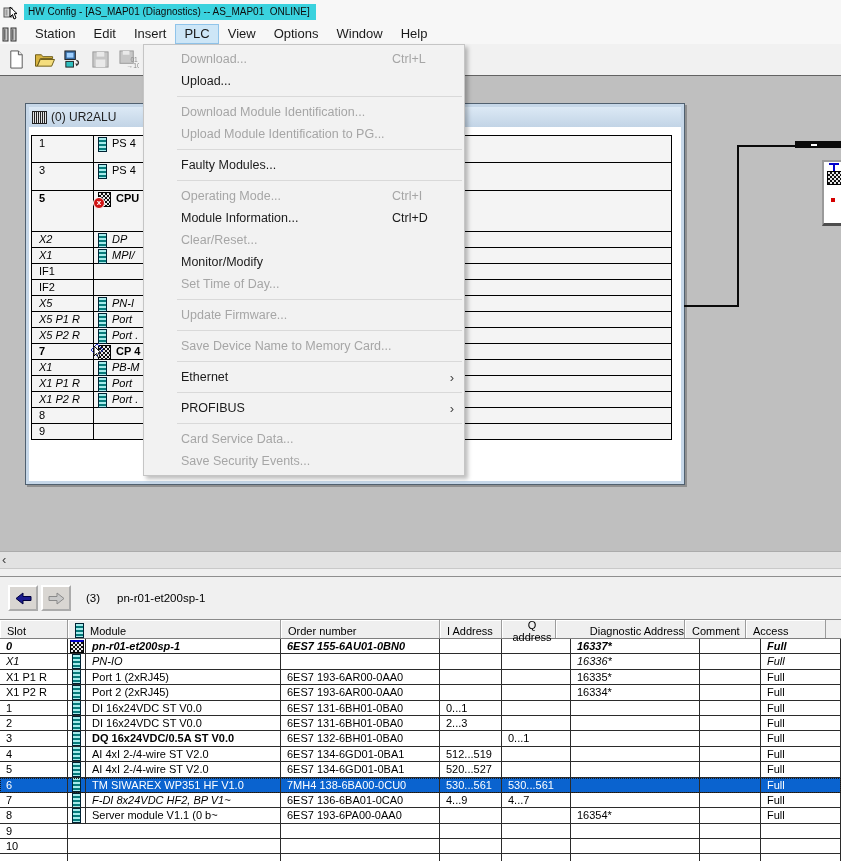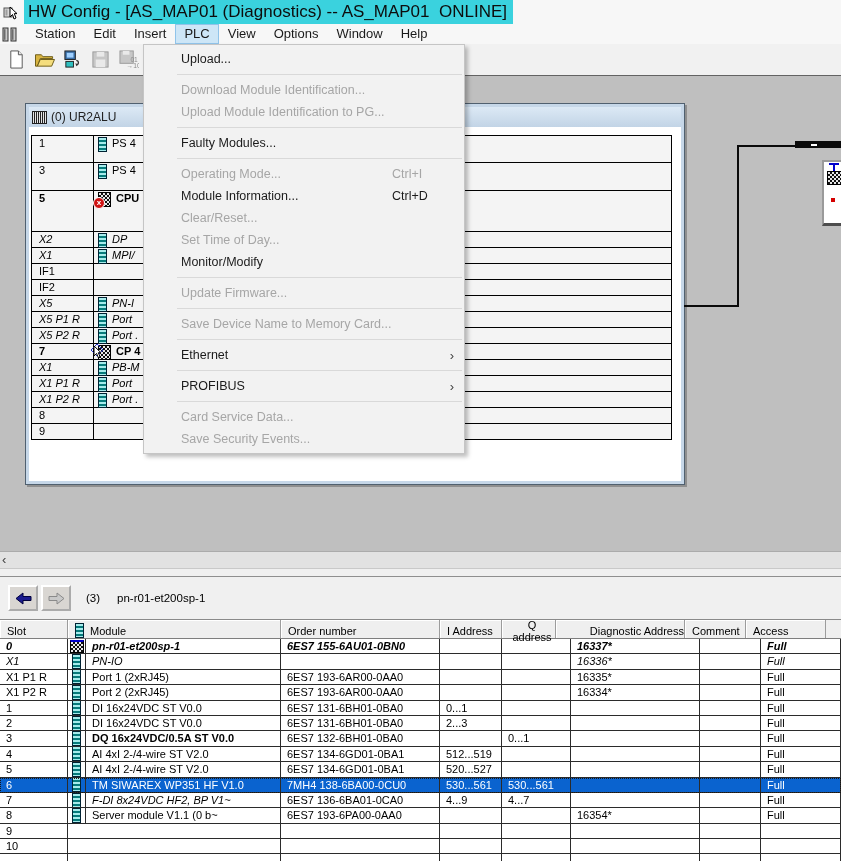--- a/index.html
+++ b/index.html
@@ -2,21 +2,21 @@
 <html><head>
 <meta charset="utf-8">
 <style>
   html,body{margin:0;padding:0;}
   body{width:841px;height:861px;overflow:hidden;font-family:"Liberation Sans",sans-serif;background:#bfbfbf;}
   .app{position:relative;width:841px;height:861px;background:#bfbfbf;overflow:hidden;}
 
   
   .titlebar{position:absolute;top:0;left:0;width:100%;height:24px;background:#f7f7f7;border-bottom:1px solid #e3e3e3;display:flex;align-items:center;}
   .appicon{width:18px;height:18px;margin-left:2px;display:flex;align-items:center;justify-content:center;}
-  .title-text{margin-left:4px;background:#3ad2de;color:#0d0d0d;font-size:17px;padding:2px 6px 3px 4px;white-space:pre;}
+  .title-text{margin-left:4px;background:#3ad2de;color:#0d0d0d;font-size:10px;padding:2px 6px 3px 4px;white-space:pre;}
 
   
   .menubar{position:absolute;top:24px;left:0;width:100%;height:20px;background:#f7f7f7;display:flex;align-items:center;font-size:13px;color:#1a1a1a;}
   .mdiicon{width:18px;height:16px;margin:0 6px 0 2px;display:flex;align-items:center;}
   .mbitem{padding:1px 8px 2px 8px;border:1px solid transparent;}
   .mbitem.active{background:#cde6f7;border:1px solid #90c4ea;}
 
   
   .toolbar{position:absolute;top:44px;left:0;width:100%;height:32px;background:#f1f1f1;border-bottom:1px solid #636363;display:flex;align-items:center;gap:3px;padding-left:4px;box-sizing:border-box;}
   .tbtn{width:25px;height:25px;display:flex;align-items:center;justify-content:center;}
@@ -582,20 +582,25 @@
             <span class="tcell" style="width: 61px;"></span>
             <span class="tcell" style="width: 80px;"></span>
           </div>
         </div>
     </div>
   </div>
 
 </div>
 
 <div class="plcmenu">
+    <div class="mitem mdis">
+      <span class="mlabel">Download...</span>
+      <span class="mshort">Ctrl+L</span>
+      <span class="marrow"></span>
+    </div>
     <div class="mitem">
       <span class="mlabel">Upload...</span>
       <span class="mshort"></span>
       <span class="marrow"></span>
     </div>
     <div class="msep"></div>
     <div class="mitem mdis">
       <span class="mlabel">Download Module Identification...</span>
       <span class="mshort"></span>
       <span class="marrow"></span>
@@ -620,30 +625,30 @@
     <div class="mitem">
       <span class="mlabel">Module Information...</span>
       <span class="mshort">Ctrl+D</span>
       <span class="marrow"></span>
     </div>
     <div class="mitem mdis">
       <span class="mlabel">Clear/Reset...</span>
       <span class="mshort"></span>
       <span class="marrow"></span>
     </div>
-    <div class="mitem mdis">
-      <span class="mlabel">Set Time of Day...</span>
-      <span class="mshort"></span>
-      <span class="marrow"></span>
-    </div>
     <div class="mitem">
       <span class="mlabel">Monitor/Modify</span>
       <span class="mshort"></span>
       <span class="marrow"></span>
     </div>
+    <div class="mitem mdis">
+      <span class="mlabel">Set Time of Day...</span>
+      <span class="mshort"></span>
+      <span class="marrow"></span>
+    </div>
     <div class="msep"></div>
     <div class="mitem mdis">
       <span class="mlabel">Update Firmware...</span>
       <span class="mshort"></span>
       <span class="marrow"></span>
     </div>
     <div class="msep"></div>
     <div class="mitem mdis">
       <span class="mlabel">Save Device Name to Memory Card...</span>
       <span class="mshort"></span>

